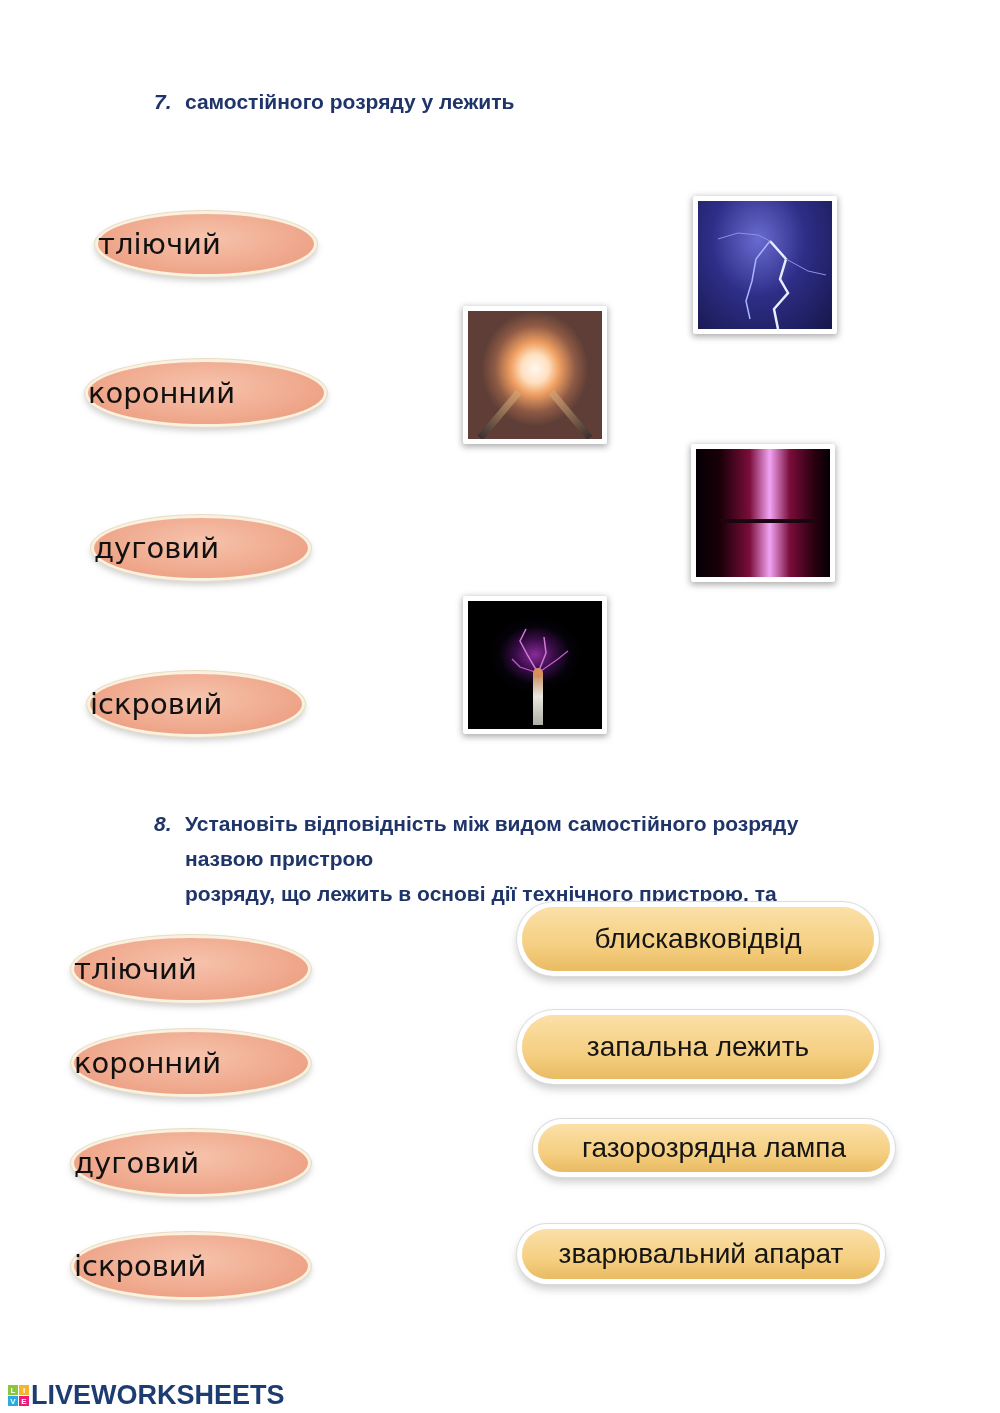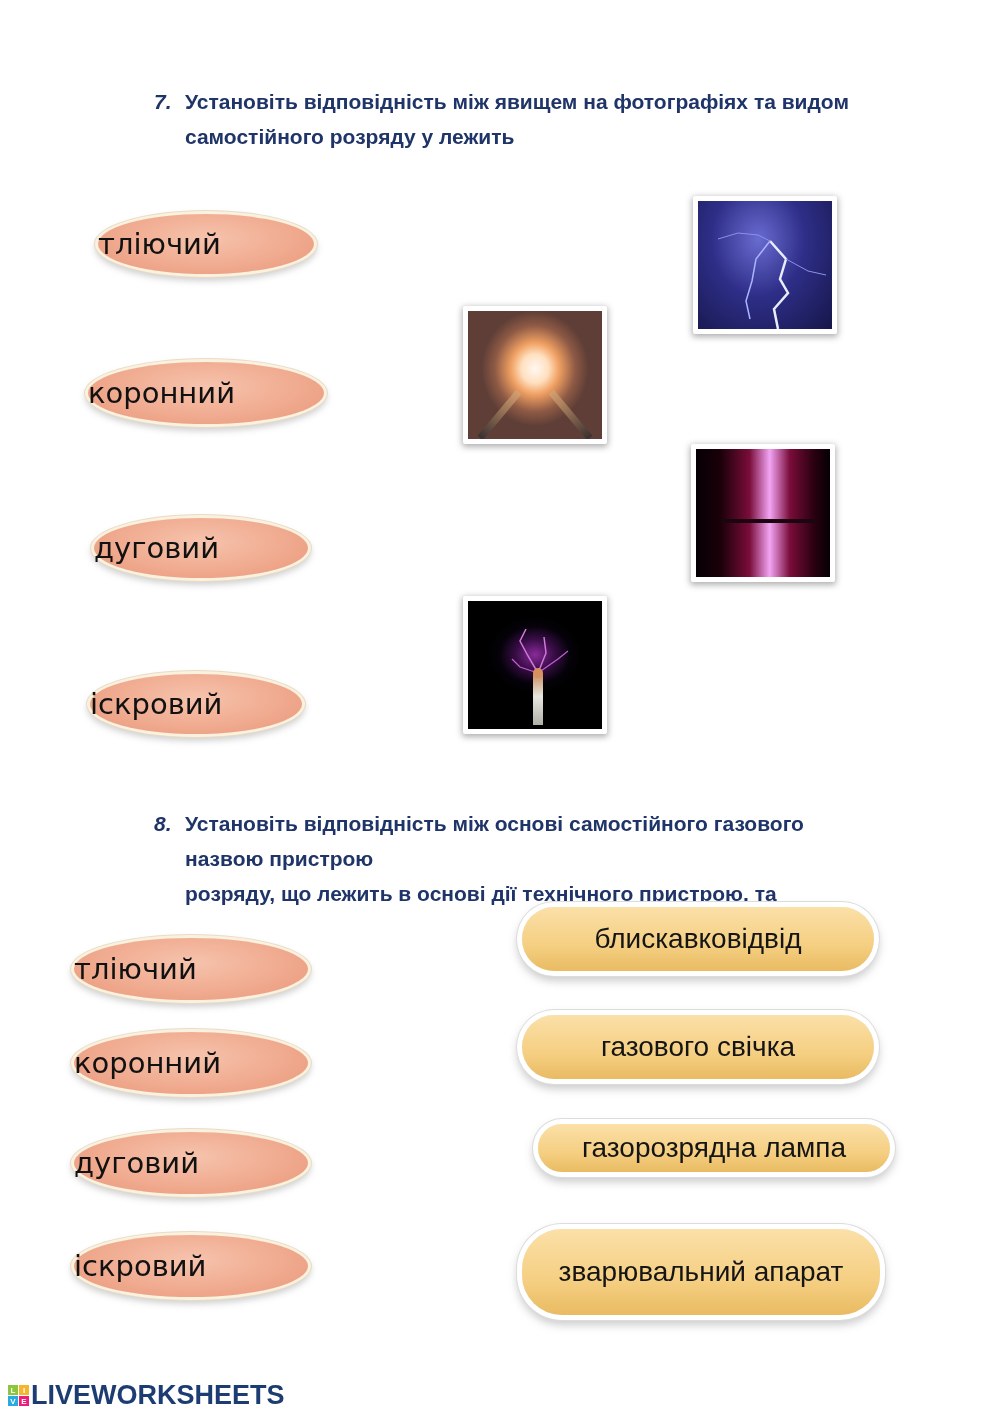--- a/index.html
+++ b/index.html
@@ -79,21 +79,20 @@
     }
     .logo-mark span {
       display: flex; align-items: center; justify-content: center; font-size: 8px; color: #fff;
     }
   </style>
 </head>
 <body>
 
 <div class="question" style="top:84px;">
   <span class="num">7.</span>
-  <span class="text">Установіть відповідність між явищем на фотографіях та видом</span>
   <span class="text">самостійного розряду у лежить</span>
 </div>
 
 <div class="oval" style="left:98px; top:214px; width:216px; height:60px;">
   <span>тліючий</span>
 </div>
 <div class="oval" style="left:88px; top:362px; width:236px; height:62px;">
   <span>коронний</span>
 </div>
 <div class="oval" style="left:94px; top:518px; width:214px; height:60px;">
@@ -129,21 +128,21 @@
       <polyline points="70,72 78,52 76,36" fill="none" stroke="#d07ad8" stroke-width="1.5"></polyline>
       <polyline points="70,72 90,58 100,50" fill="none" stroke="#c060d0" stroke-width="1.2"></polyline>
       <polyline points="70,72 52,66 44,58" fill="none" stroke="#c060d0" stroke-width="1.2"></polyline>
       <circle cx="70" cy="72" r="5" fill="#d8905c"></circle>
     </svg>
   </div>
 </div>
 
 <div class="question" style="top:806px;">
   <span class="num">8.</span>
-  <span class="text">Установіть відповідність між основі самостійного газового</span>
+  <span class="text">Установіть відповідність між видом самостійного розряду</span>
   <span class="text">назвою пристрою</span>
   <span class="text">розряду, що лежить в основі дії технічного пристрою, та</span>
 </div>
 
 <div class="oval" style="left:74px; top:938px; width:234px; height:62px;">
   <span>тліючий</span>
 </div>
 <div class="oval" style="left:74px; top:1032px; width:234px; height:62px;">
   <span>коронний</span>
 </div>
@@ -151,26 +150,26 @@
   <span>дуговий</span>
 </div>
 <div class="oval" style="left:74px; top:1235px; width:234px; height:62px;">
   <span>іскровий</span>
 </div>
 
 <div class="pill" style="left:522px; top:907px; width:352px; height:64px;">
   <span>блискавковідвід</span>
 </div>
 <div class="pill" style="left:522px; top:1015px; width:352px; height:64px;">
-  <span>газового свічка</span>
+  <span>запальна лежить</span>
 </div>
 <div class="pill" style="left:538px; top:1124px; width:352px; height:48px;">
   <span>газорозрядна лампа</span>
 </div>
-<div class="pill" style="left:522px; top:1229px; width:358px; height:86px;">
+<div class="pill" style="left:522px; top:1229px; width:358px; height:50px;">
   <span>зварювальний апарат</span>
 </div>
 
 <div class="logo">
   <div class="logo-mark">
     <span style="background:#8cc63f;">L</span>
     <span style="background:#f7b52c;">I</span>
     <span style="background:#29abe2;">V</span>
     <span style="background:#ed1e79;">E</span>
   </div>

